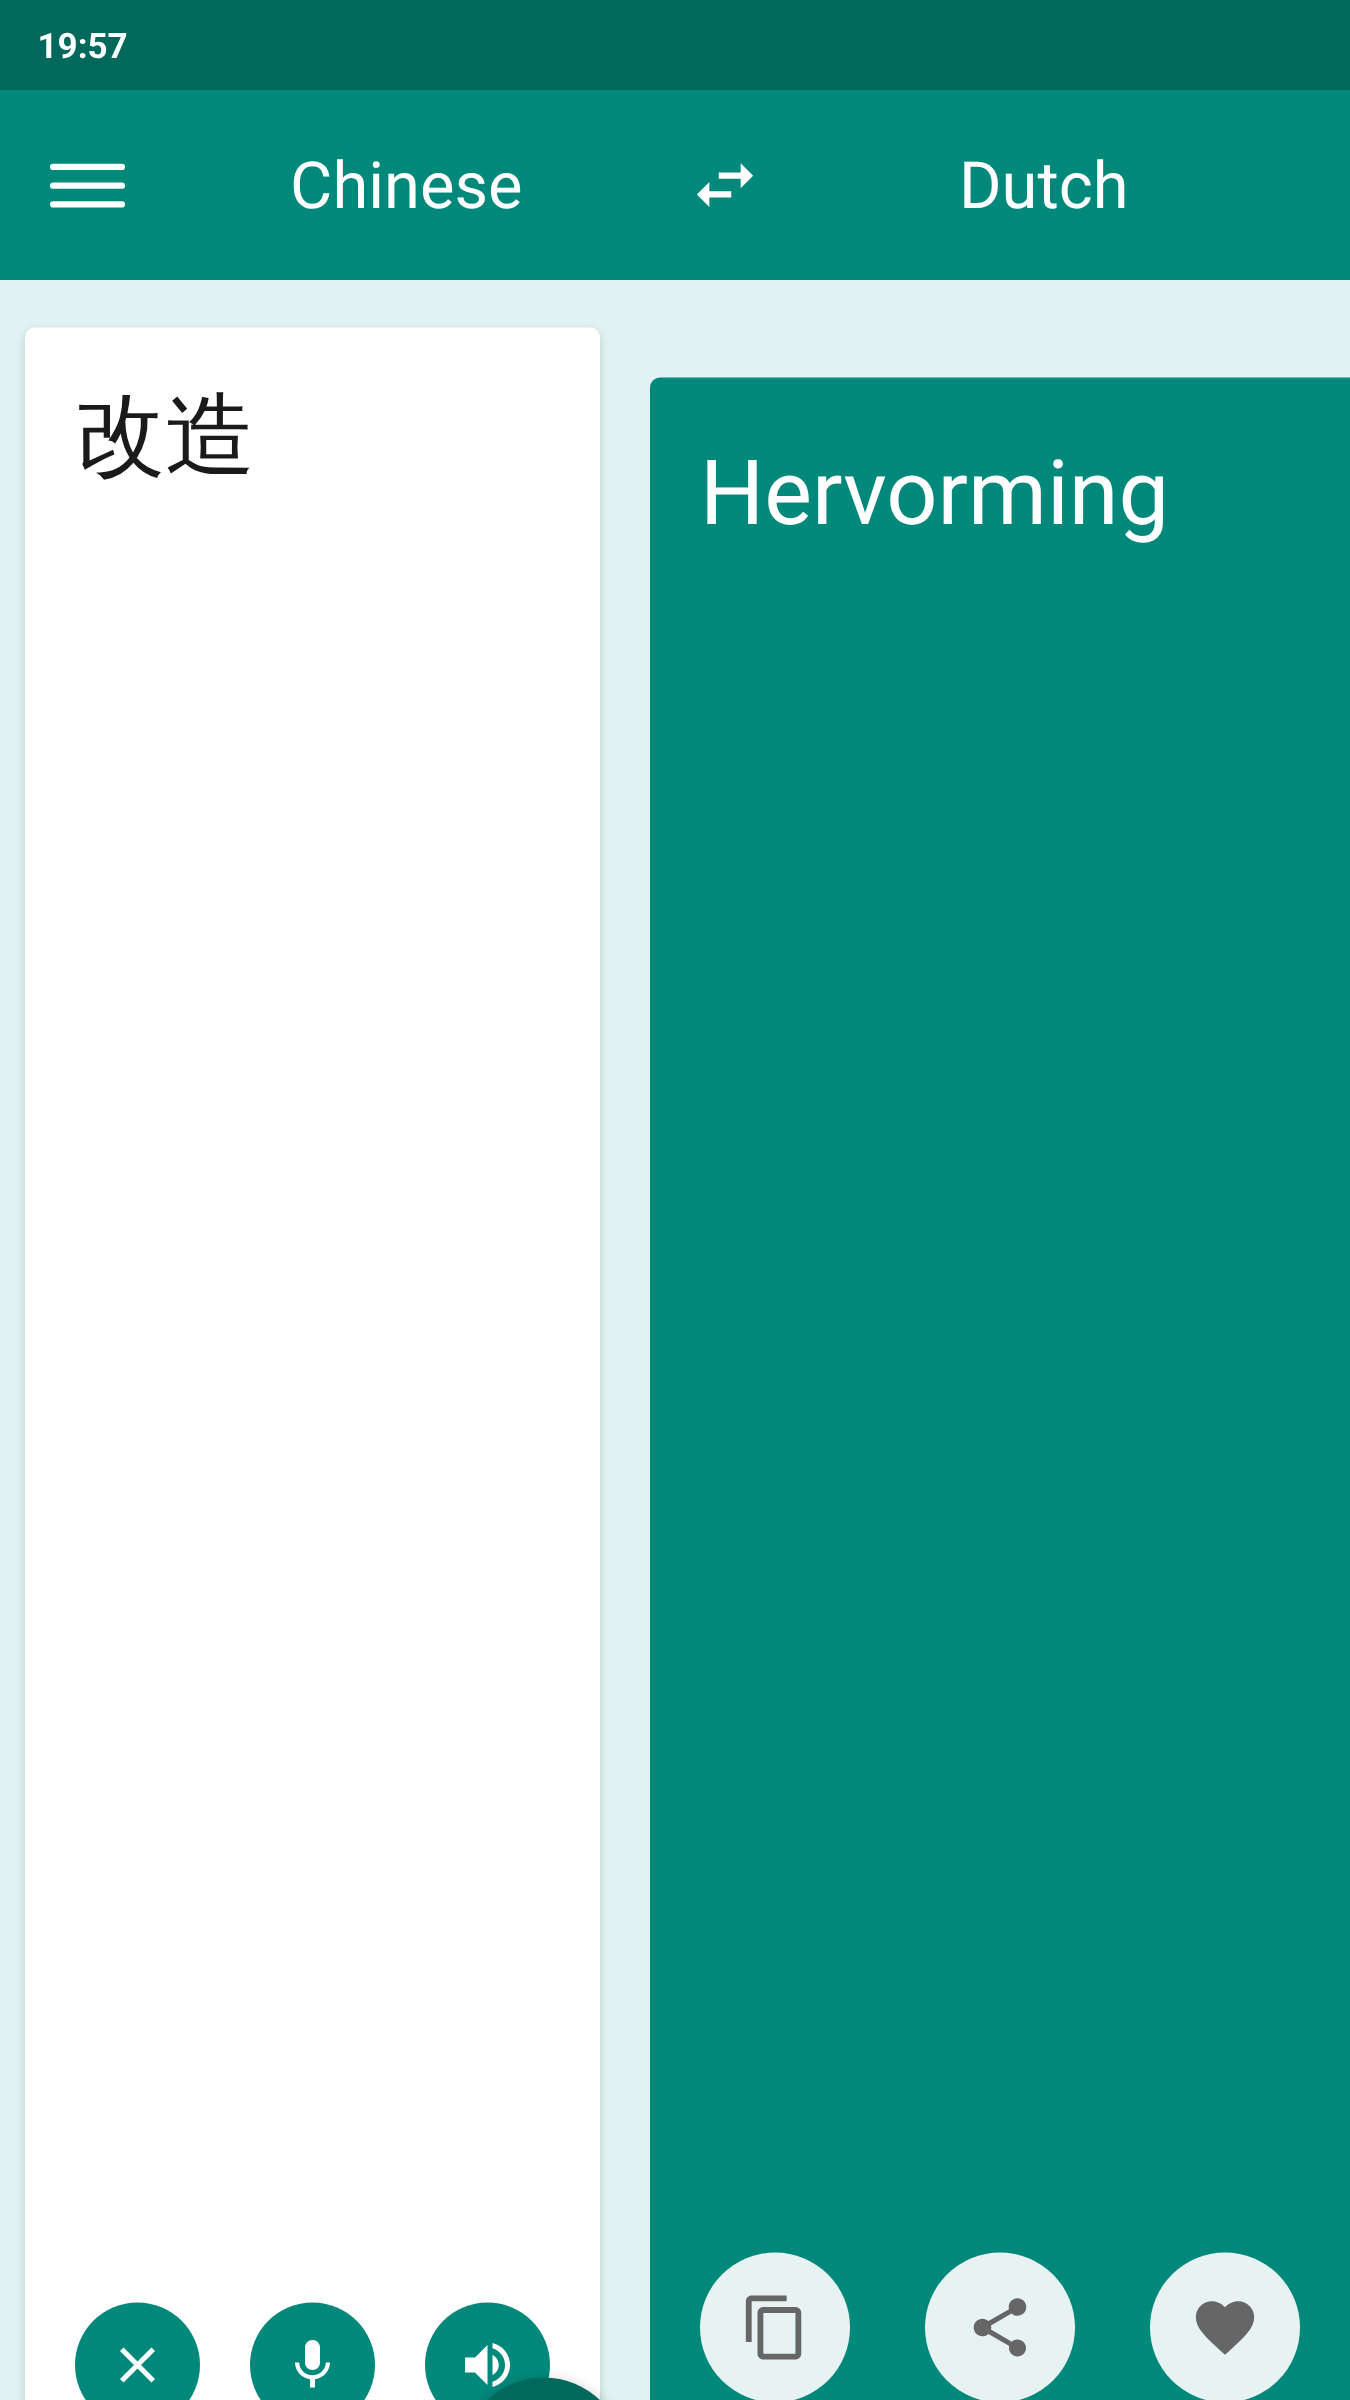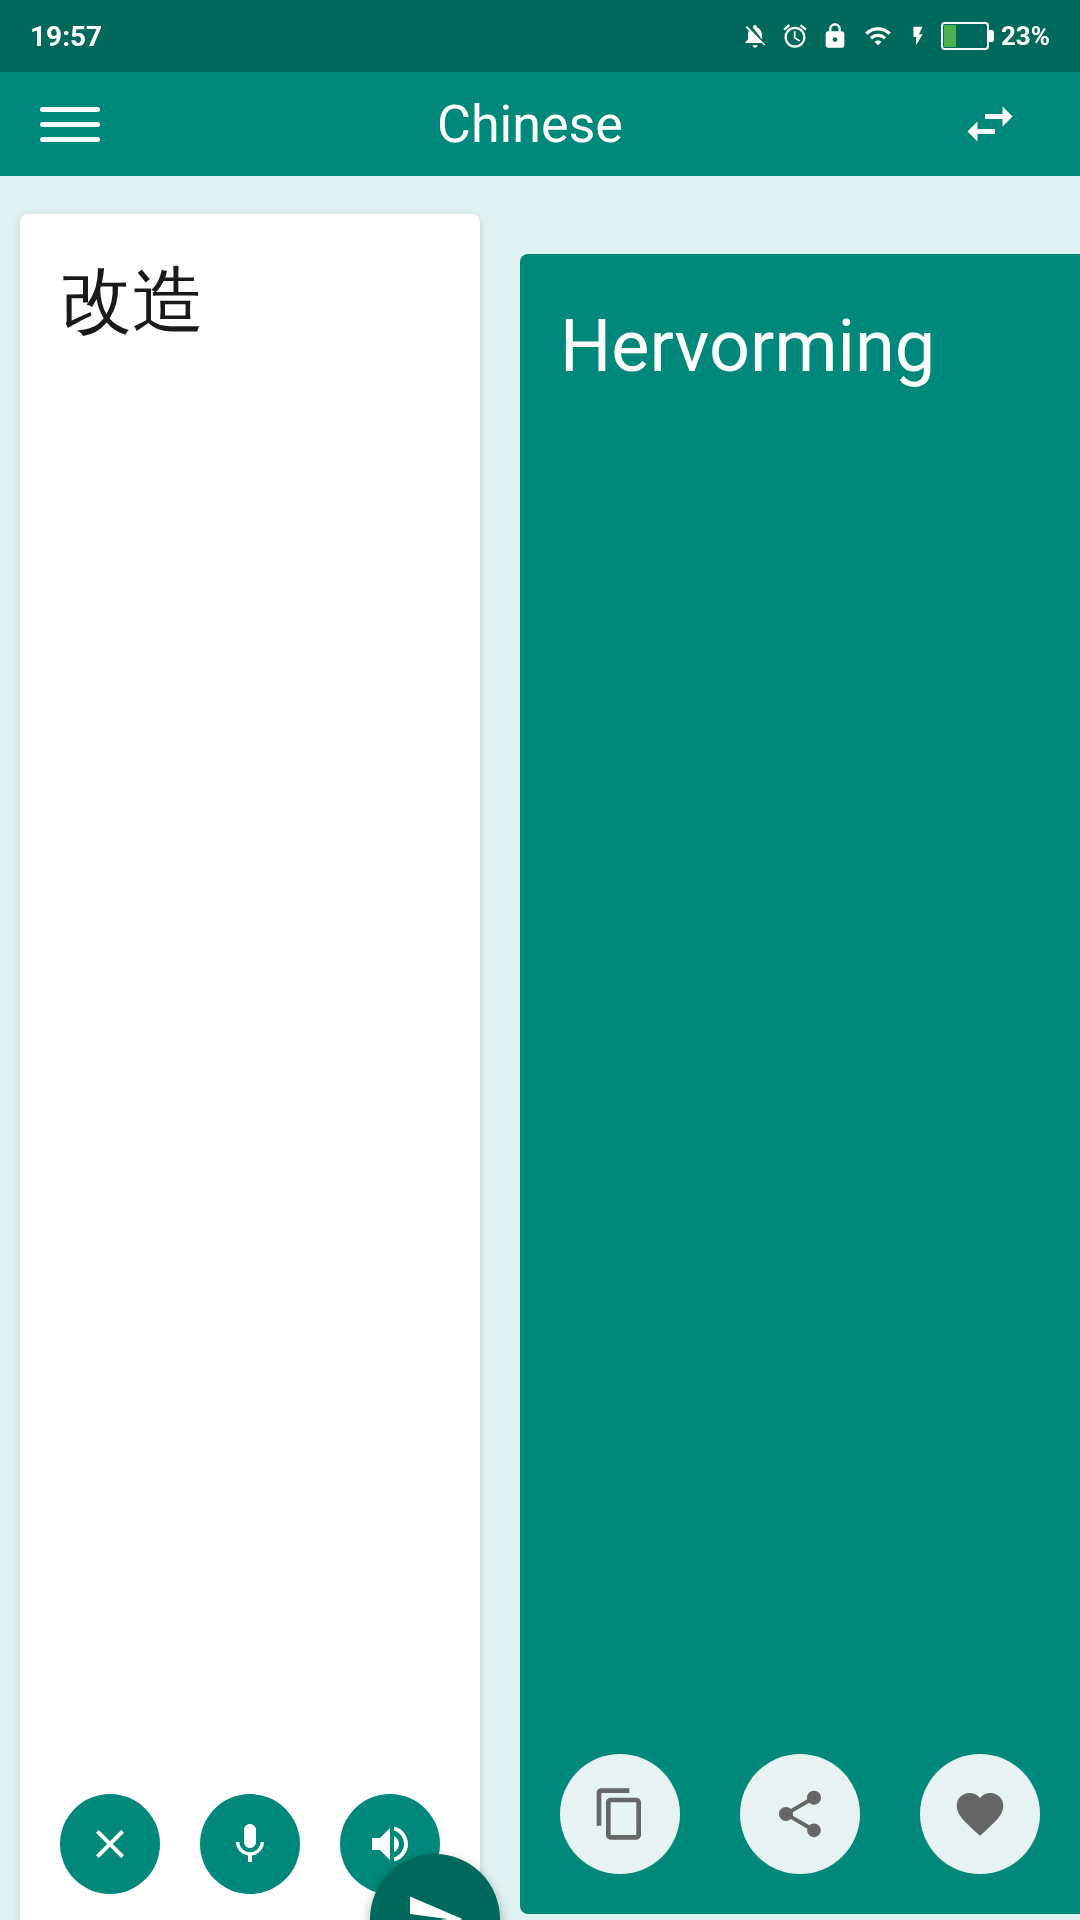--- a/index.html
+++ b/index.html
@@ -35,21 +35,21 @@
     }
     .battery-container {
       display: flex;
       align-items: center;
       gap: 6px;
     }
 
     
     .toolbar {
       background: #00897b;
-      height: 104px;
+      height: 152px;
       display: flex;
       align-items: center;
       padding: 0 40px;
     }
     .toolbar-menu {
       width: 80px;
       display: flex;
       flex-direction: column;
       gap: 10px;
       cursor: pointer;
@@ -191,67 +191,37 @@
     
     svg {
       display: block;
     }
   </style>
 </head>
 <body>
 
 <div class="status-bar">
   <span class="status-bar-time">19:57</span>
-  <div class="status-bar-icons">
-
-    <svg width="28" height="28" viewBox="0 0 24 24" fill="white">
-      <path d="M20 18.69L7.84 6.14 5.27 3.49 4 4.76l2.8 2.8v.01c-.52.99-.8 2.1-.8 3.28V15l-2 2v1h13.73l2 2L21 19.69l-1-1.01zM12 22c1.11 0 2-.89 2-2h-4c0 1.11.89 2 2 2zm6-7.32V11c0-3.08-1.63-5.64-4.5-6.32V4c0-.83-.67-1.5-1.5-1.5s-1.5.67-1.5 1.5v.68c-.15.03-.29.08-.43.13-.01 0-.02.01-.03.01L18 14.68z"></path>
-    </svg>
-
-    <svg width="28" height="28" viewBox="0 0 24 24" fill="white">
-      <path d="M22 5.72l-4.6-3.86-1.29 1.53 4.6 3.86L22 5.72zM7.88 3.39L6.6 1.86 2 5.71l1.29 1.53 4.59-3.85zM12.5 8H11v6l4.75 2.85.75-1.23-4-2.37V8zM12 4c-4.97 0-9 4.03-9 9s4.02 9 9 9c4.97 0 9-4.03 9-9s-4.03-9-9-9zm0 16c-3.87 0-7-3.13-7-7s3.13-7 7-7 7 3.13 7 7-3.13 7-7 7z"></path>
-    </svg>
-
-    <svg width="28" height="28" viewBox="0 0 24 24" fill="white">
-      <path d="M18 8h-1V6c0-2.76-2.24-5-5-5S7 3.24 7 6v2H6c-1.1 0-2 .9-2 2v10c0 1.1.9 2 2 2h12c1.1 0 2-.9 2-2V10c0-1.1-.9-2-2-2zm-6 9c-1.1 0-2-.9-2-2s.9-2 2-2 2 .9 2 2-.9 2-2 2zm3.1-9H8.9V6c0-1.71 1.39-3.1 3.1-3.1 1.71 0 3.1 1.39 3.1 3.1v2z"></path>
-    </svg>
-
-    <svg width="34" height="28" viewBox="0 0 24 24" fill="white">
-      <path d="M1 9l2 2c4.97-4.97 13.03-4.97 18 0l2-2C16.93 2.93 7.08 2.93 1 9zm8 8l3 3 3-3c-1.65-1.66-4.34-1.66-6 0zm-4-4l2 2c2.76-2.76 7.24-2.76 10 0l2-2C15.14 9.14 8.87 9.14 5 13z"></path>
-    </svg>
-
-    <svg width="22" height="28" viewBox="0 0 24 24" fill="white">
-      <path d="M7 2v11h3v9l7-12h-4l4-8z"></path>
-    </svg>
-
-    <div class="battery-container">
-      <svg width="54" height="28" viewBox="0 0 54 28" fill="none">
-        <rect x="1" y="1" width="46" height="26" rx="3" ry="3" stroke="white" stroke-width="2" fill="none"></rect>
-        <rect x="3" y="3" width="12" height="22" rx="1" fill="#4caf50"></rect>
-        <rect x="47" y="8" width="6" height="12" rx="2" fill="white"></rect>
-      </svg>
-      <span style="font-size:26px;color:white;">23%</span>
-    </div>
-  </div>
 </div>
 
 <div class="toolbar">
   <div class="toolbar-menu">
     <div class="hamburger-line"></div>
     <div class="hamburger-line"></div>
     <div class="hamburger-line"></div>
   </div>
   <div class="toolbar-lang-from">Chinese</div>
   <div class="toolbar-swap">
     <span class="swap-icon">
       <svg width="60" height="60" viewBox="0 0 24 24" fill="white">
         <path d="M6.99 11L3 15l3.99 4v-3H14v-2H6.99v-3zM21 9l-3.99-4v3H10v2h7.01v3L21 9z"></path>
       </svg>
     </span>
   </div>
+  <div class="toolbar-lang-to">Dutch</div>
 </div>
 
 <div style="padding: 0; position: relative; display: flex; flex-direction: row; height: calc(1920px - 180px); margin-top: 18px;">
 
   <div class="input-section" style="margin-bottom: 0; border-bottom-left-radius: 0; border-bottom-right-radius: 0;">
     <div class="input-text" contenteditable="true" style="">改造</div>
     <div class="input-actions">
       <button class="action-btn-circle">
         <svg width="48" height="48" viewBox="0 0 24 24" fill="white">
           <path d="M19 6.41L17.59 5 12 10.59 6.41 5 5 6.41 10.59 12 5 17.59 6.41 19 12 13.41 17.59 19 19 17.59 13.41 12z"></path>

